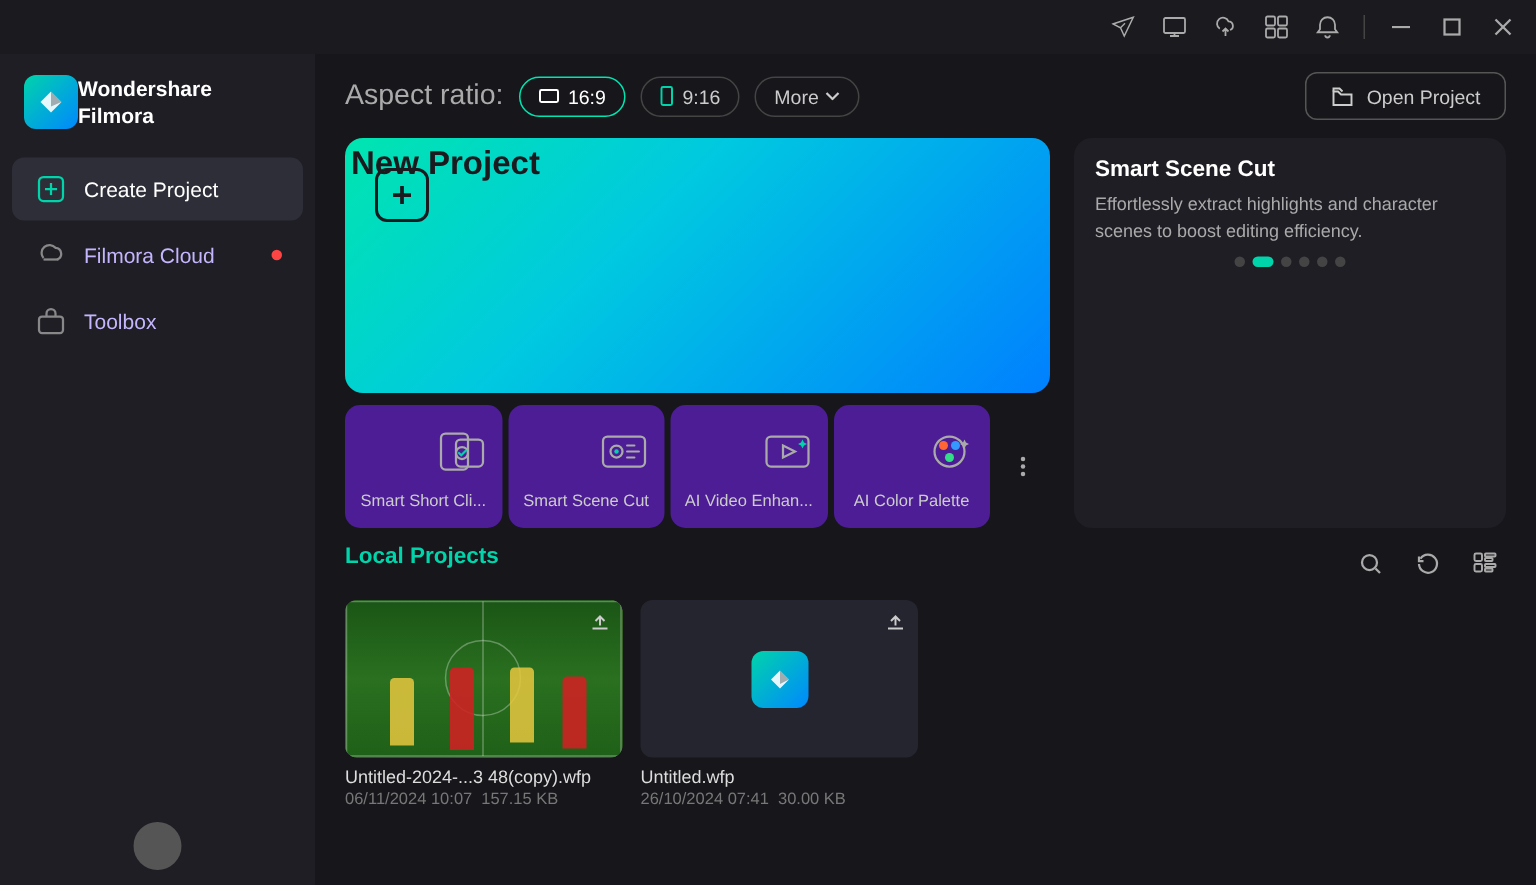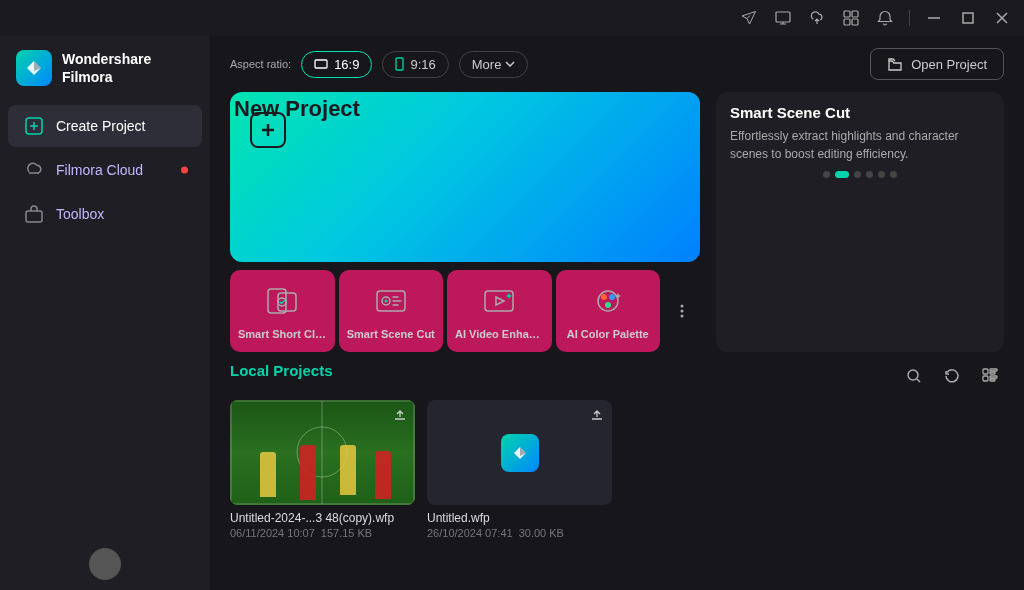--- a/index.html
+++ b/index.html
@@ -59,21 +59,20 @@
       width: 210px;
       background: #1e1e24;
       display: flex;
       flex-direction: column;
       flex-shrink: 0;
       padding: 0;
     }
     .logo-area {
       display: flex;
       align-items: center;
-      gap: 10px;
       padding: 14px 16px 18px 16px;
     }
     .logo-icon {
       width: 36px;
       height: 36px;
       background: linear-gradient(135deg, #00d4aa, #0088ff);
       border-radius: 8px;
       display: flex;
       align-items: center;
       justify-content: center;
@@ -139,21 +138,21 @@
       padding: 12px 20px;
       flex-shrink: 0;
     }
     .aspect-area {
       display: flex;
       align-items: center;
       gap: 10px;
     }
     .aspect-label {
       color: #aaa;
-      font-size: 11px;
+      font-size: 19px;
     }
     .aspect-btn {
       display: flex;
       align-items: center;
       gap: 6px;
       padding: 5px 12px;
       border-radius: 20px;
       font-size: 13px;
       cursor: pointer;
       font-weight: 500;
@@ -229,30 +228,29 @@
 
     
     .feature-cards-row {
       display: flex;
       gap: 4px;
       padding: 8px 20px;
       flex-shrink: 0;
     }
     .feature-card {
       flex: 1;
-      background: #be185d;
+      background: #4c1d95;
       border-radius: 10px;
       padding: 12px 8px;
       display: flex;
       flex-direction: column;
-      align-items: center;
+      align-items: flex-end;
       gap: 8px;
       cursor: pointer;
       min-width: 0;
-      font-weight: bold;
     }
     .feature-icon {
       width: 38px;
       height: 38px;
       display: flex;
       align-items: center;
       justify-content: center;
       font-size: 22px;
     }
     .feature-label {

